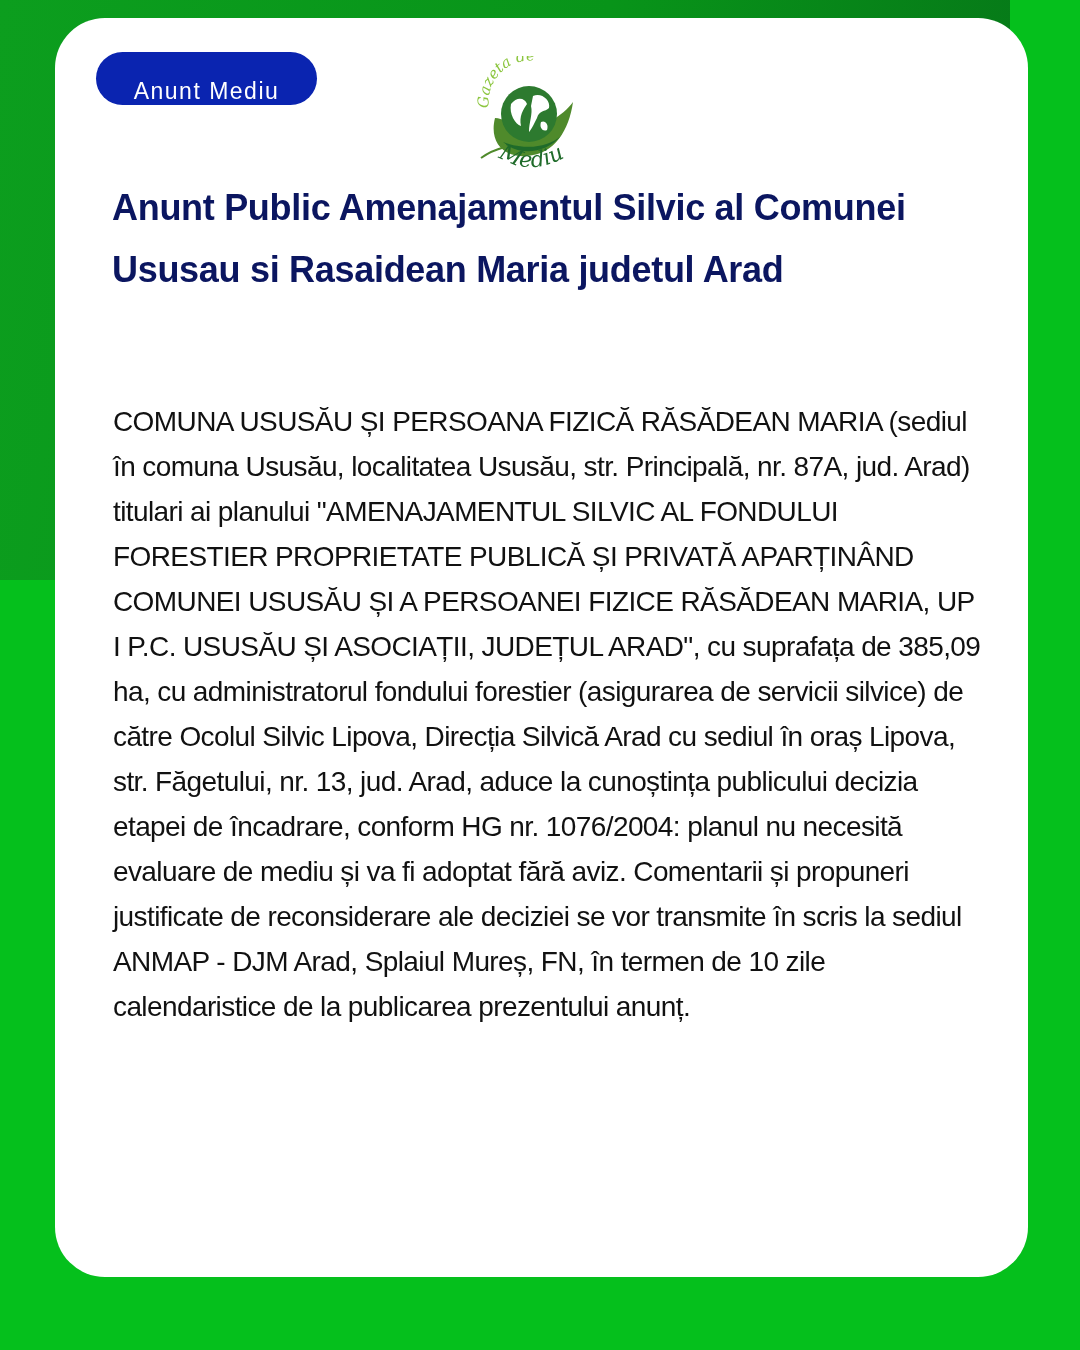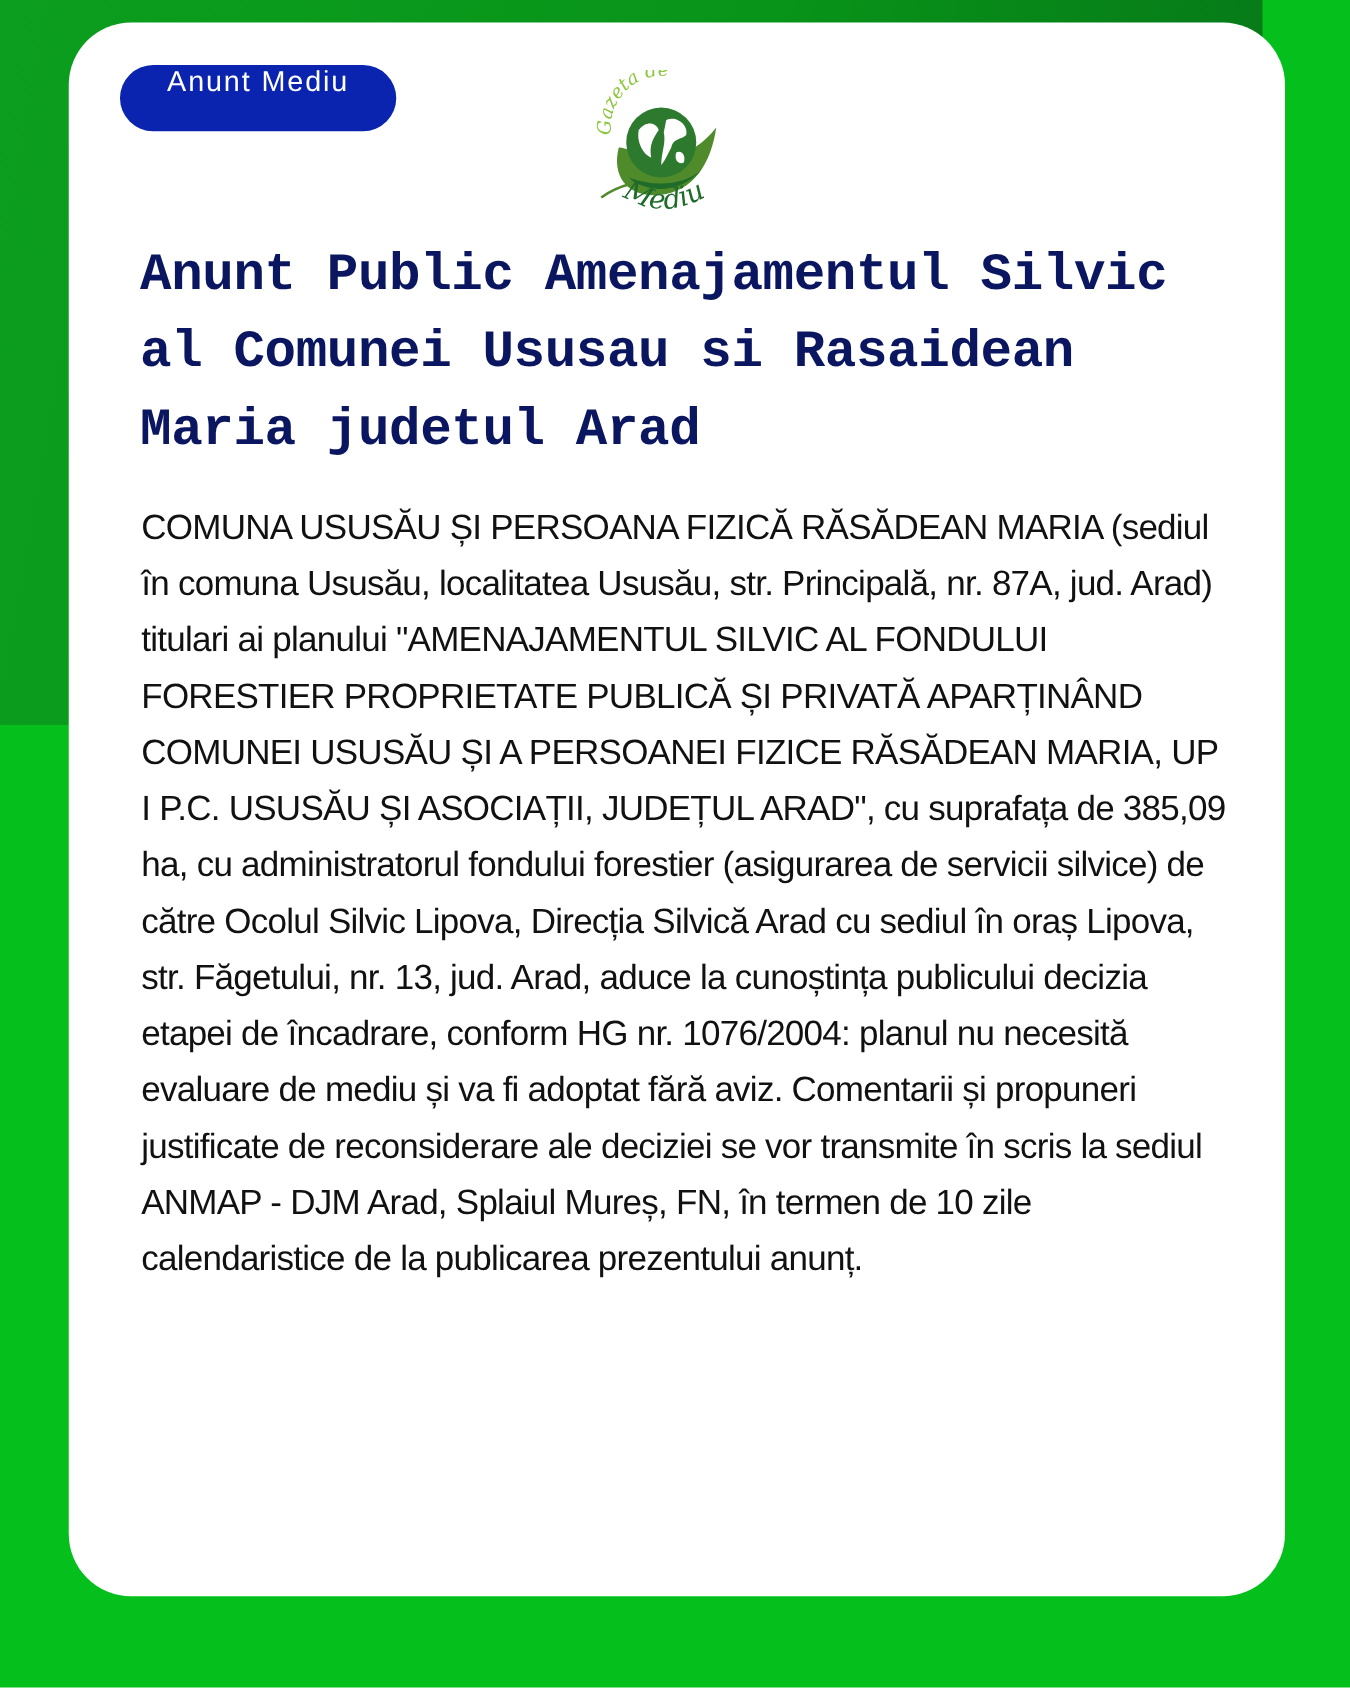--- a/index.html
+++ b/index.html
@@ -12,30 +12,30 @@
     position: absolute; left: 0; top: 0; width: 1010px; height: 580px;
     background: linear-gradient(100deg, #0c9e1e 0%, #089419 55%, #067518 100%);
   }
   .card {
     position: absolute; left: 55px; top: 18px; width: 973px; height: 1259px;
     background: #ffffff; border-radius: 50px;
   }
   .badge {
     position: absolute; left: 41px; top: 34px; width: 221px; height: 53px;
     background: #0a24b0; border-radius: 27px; color: #ffffff;
-    display: flex; align-items: flex-start; justify-content: center;
+    display: flex; align-items: flex-end; justify-content: center;
     font-size: 23px; letter-spacing: 1.5px;
   }
   .logo {
     position: absolute; left: 420px; top: 38px; width: 110px; height: 120px;
   }
   .title {
-    position: absolute; left: 57px; top: 171px; width: 880px;
+    position: absolute; left: 57px; top: 159px; width: 880px;
     margin: 0; color: #0b1660; font-weight: bold;
-    font-size: 42px; line-height: 62px; letter-spacing: -0.3px; font-family: Liberation Mono, monospace;
+    font-size: 36px; line-height: 62px; letter-spacing: -0.3px;
   }
   .body-text {
     position: absolute; left: 57px; top: 380px; width: 870px;
     margin: 1px; color: #111111; font-size: 28px; line-height: 45px;
     letter-spacing: -0.6px;
   }
 </style>
 </head>
 <body>
 

